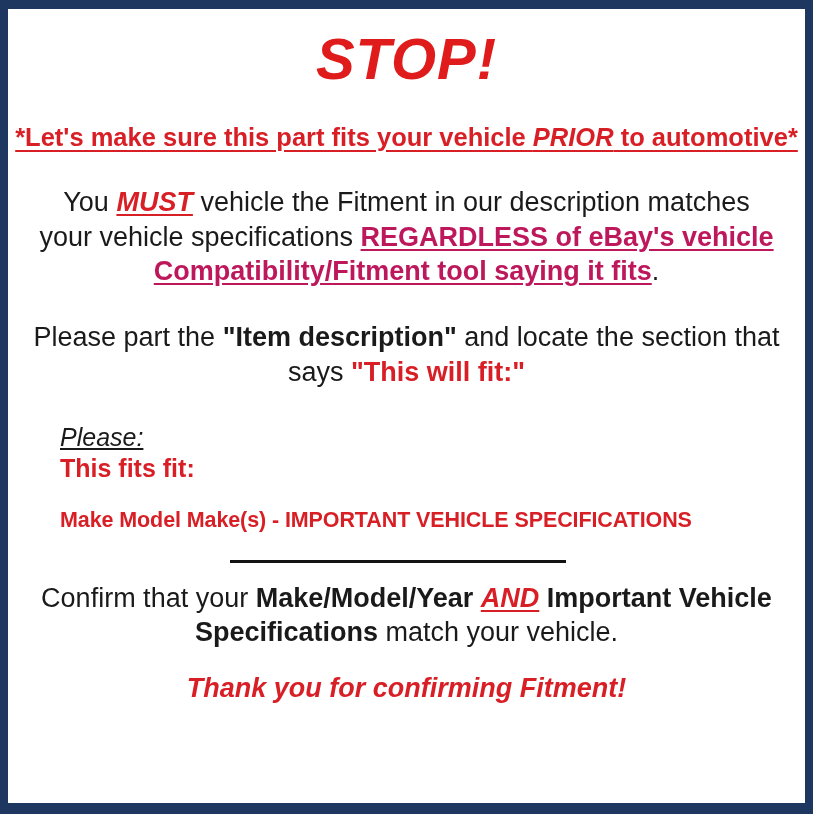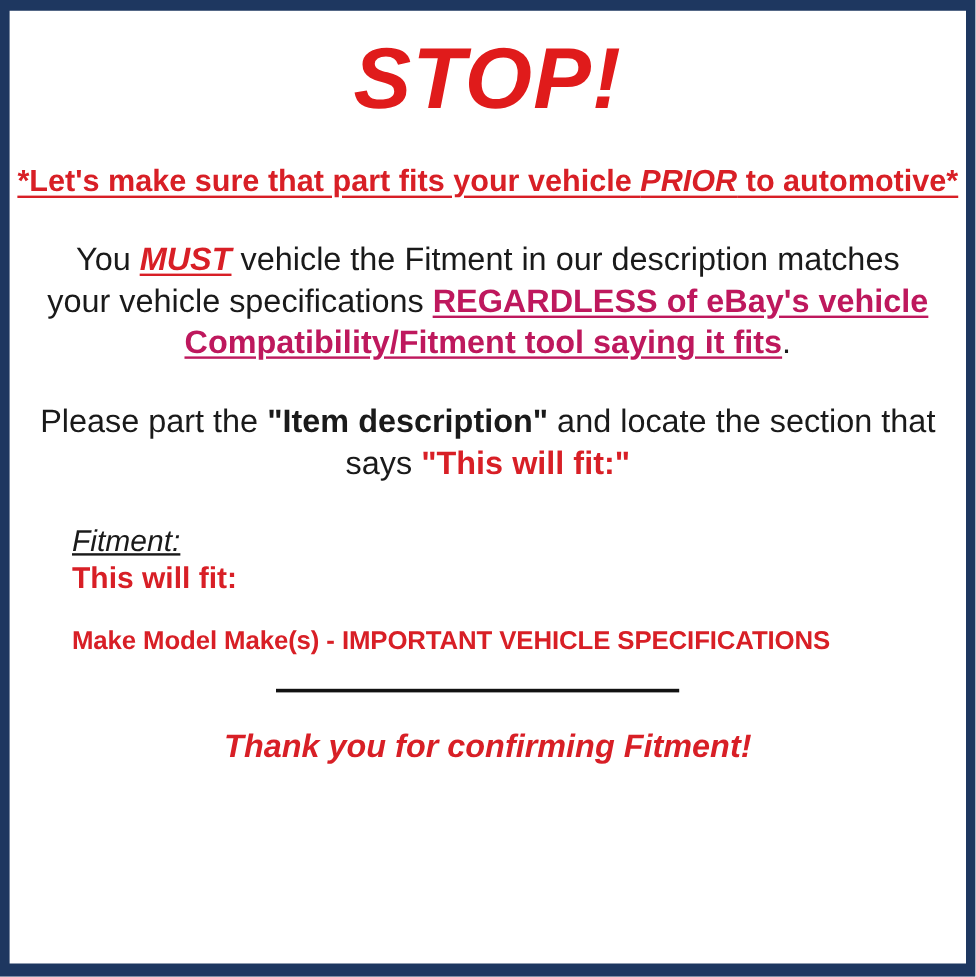--- a/index.html
+++ b/index.html
@@ -32,21 +32,21 @@
     padding: 0 6px;
     display: block;
   }
   .i { font-style: italic; }
 
   .stop-title {
     text-align: center;
     color: #e01b1b;
     font-weight: bold;
     font-style: italic;
-    font-size: 72px;
+    font-size: 58px;
     line-height: 1;
     letter-spacing: 1px;
     margin: 21px 0 0 0;
     padding: 0;
   }
 
   .headline {
     text-align: center;
     color: #d81f26;
     font-weight: bold;
@@ -167,39 +167,42 @@
 </style>
 </head>
 <body>
 
 <div class="notice-frame">
   <div class="inner">
 
     <div class="stop-title">STOP!</div>
 
     <div class="headline">
-      <span>*Let's make sure that part fits your vehicle </span><span class="i">PRIOR</span><span> to automotive*</span>
+      <span>*Let's make sure this part fits your vehicle </span><span class="i">PRIOR</span><span> to automotive*</span>
     </div>
 
     <p class="para para-must">
       <span>You </span><span class="must">MUST</span><span> vehicle the Fitment in our description matches your vehicle specifications </span><span class="regardless">REGARDLESS of eBay's vehicle Compatibility/Fitment tool saying it fits</span><span>.</span>
     </p>
 
     <p class="para para-desc">
       <span>Please part the </span><span class="strong-black">"Item description"</span><span> and locate the section that says </span><span class="quote-red">"This will fit:"</span>
     </p>
 
     <div class="example-block">
-      <div class="example-label">Fitment:</div>
-      <div class="this-will-fit">This will fit:</div>
+      <div class="example-label">Please:</div>
+      <div class="this-will-fit">This fits fit:</div>
       <div class="spec-line">Make Model Make(s) - IMPORTANT VEHICLE SPECIFICATIONS</div>
     </div>
 
     <div class="divider-wrap">
       <div class="divider"></div>
     </div>
 
+    <p class="para para-confirm">
+      <span>Confirm that your </span><span class="strong-black">Make/Model/Year</span><span>&nbsp;</span><span class="and">AND</span><span>&nbsp;</span><span class="strong-black">Important Vehicle Specifications</span><span> match your vehicle.</span>
+    </p>
 
 
     <div class="thanks">Thank you for confirming Fitment!</div>
 
   </div>
 </div>
 
 </body></html>

